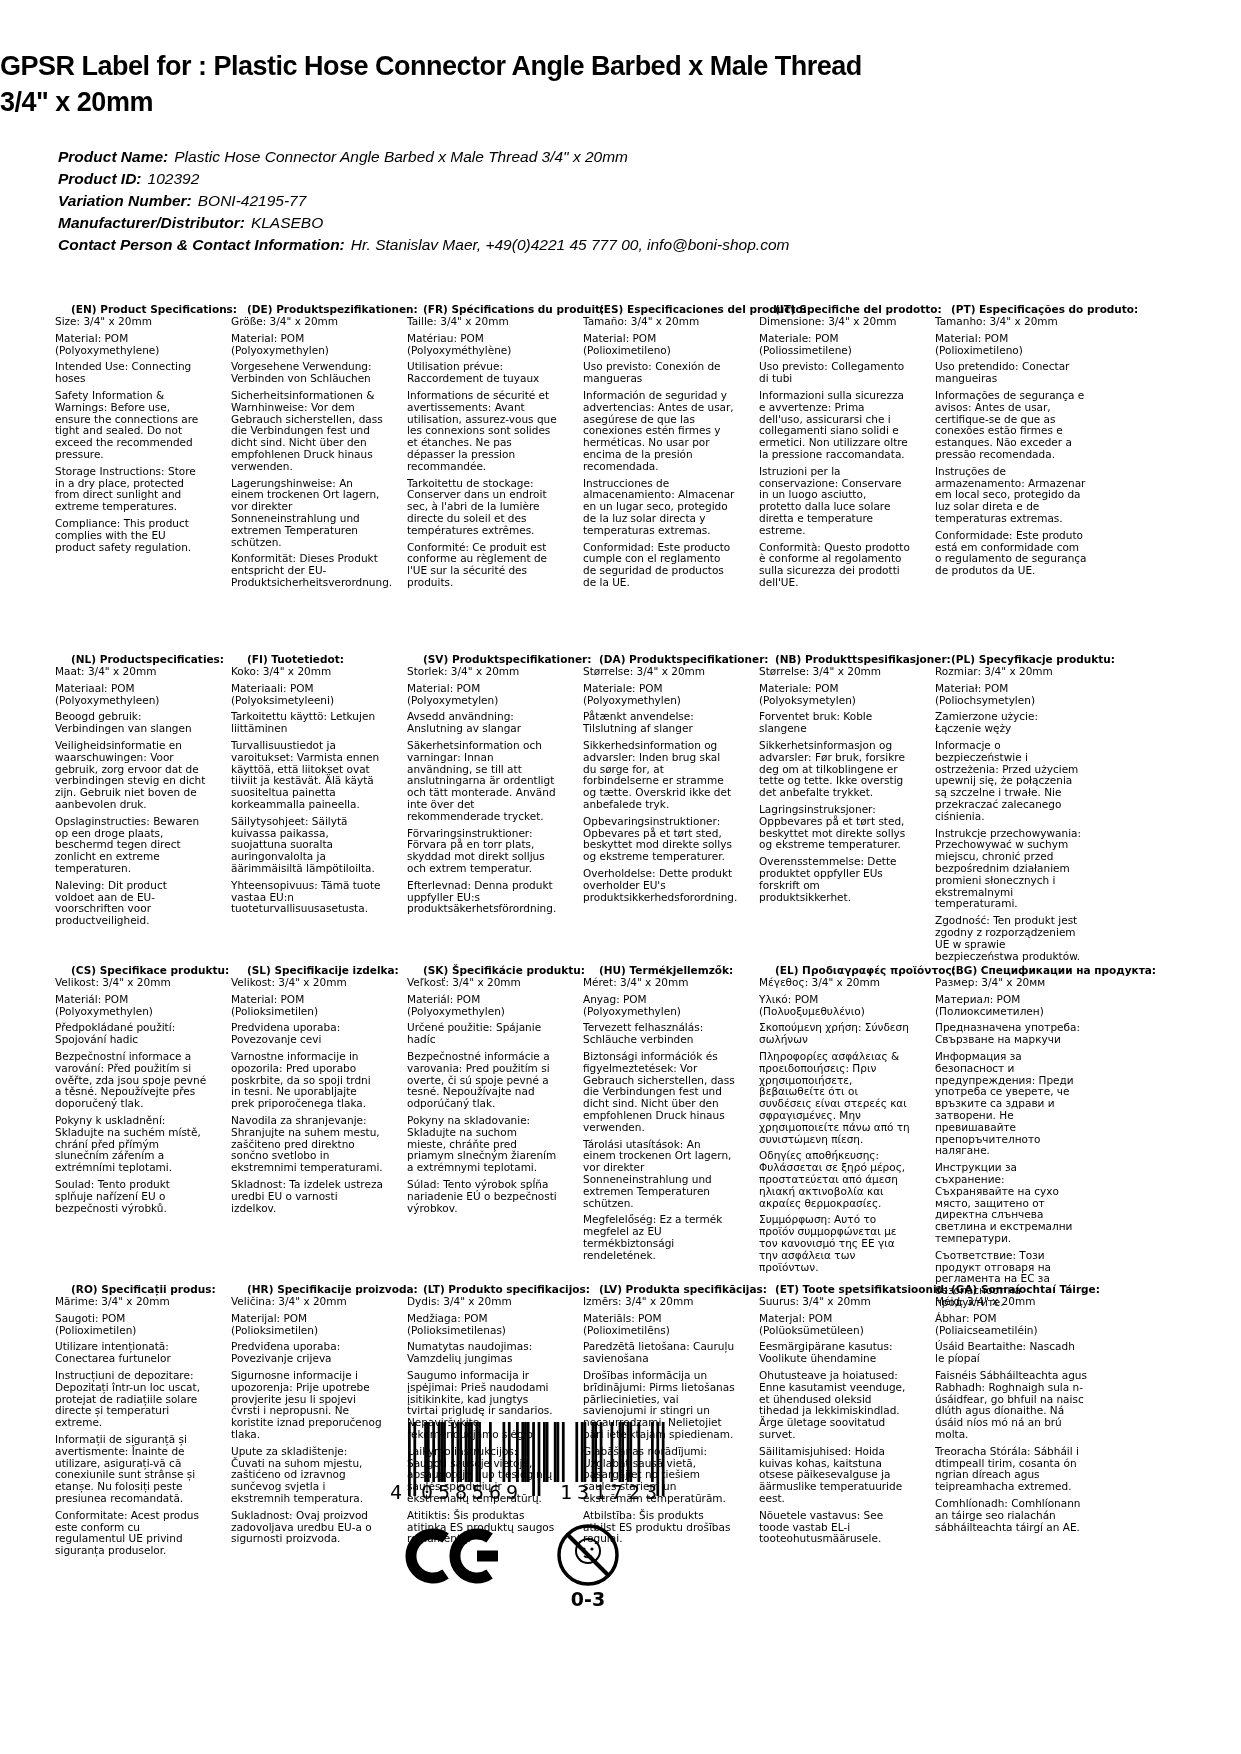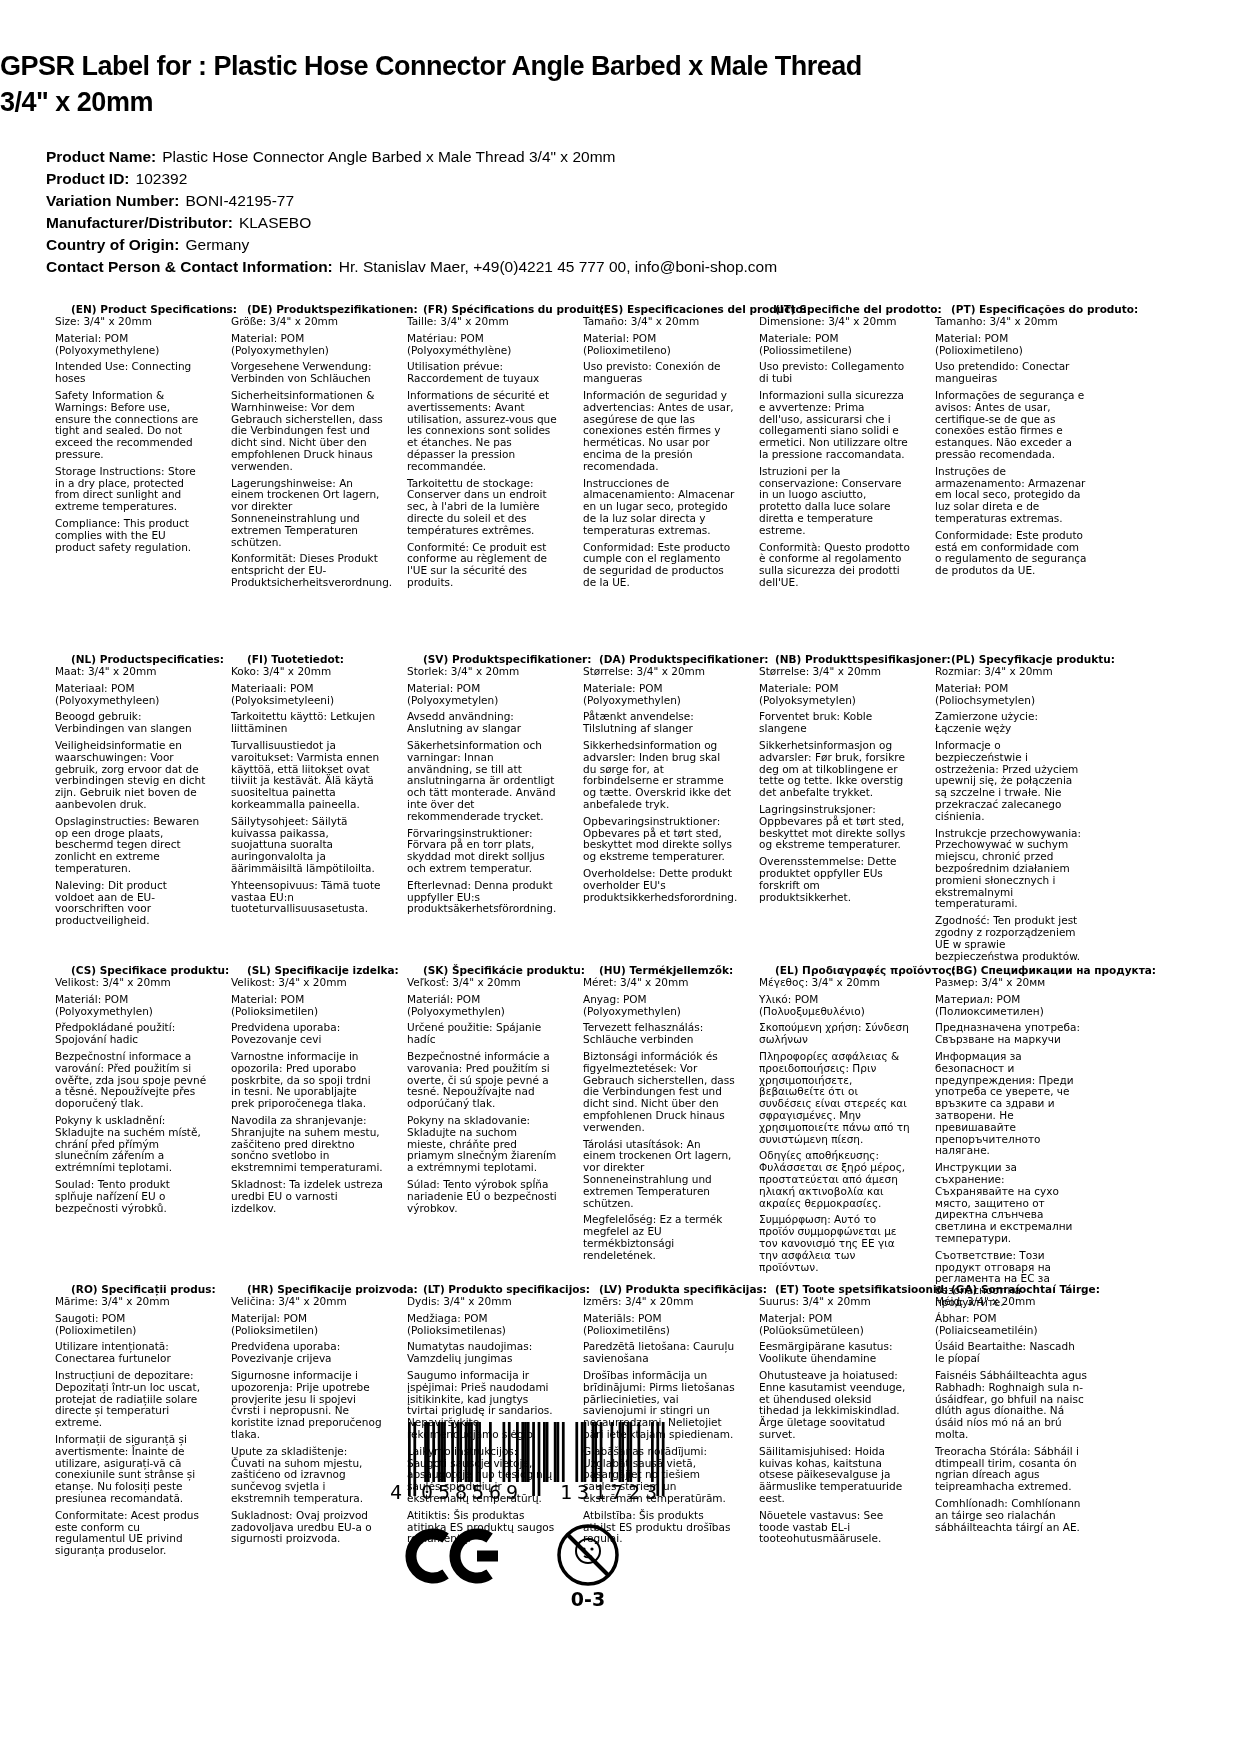--- a/index.html
+++ b/index.html
@@ -12,23 +12,23 @@
     overflow:hidden;
   }
   .title{
     position:absolute;top:48px;left:0;width:100%;
     text-align:left;
     font-family:"Liberation Sans",sans-serif;
     font-weight:bold;font-size:27px;line-height:36px;
     letter-spacing:-0.5px;margin:0;
   }
   .info{
-    position:absolute;top:146px;left:46px;width:1080px;
+    position:absolute;top:146px;left:58px;width:1080px;
     font-family:"Liberation Sans",sans-serif;
-    font-size:15.5px;line-height:22px;
+    font-size:15.5px;line-height:22px;font-style:italic;
   }
   .info-row b{margin-right:6px;}
   .grid{
     position:absolute;top:303px;left:55px;
     display:grid;
     grid-template-columns:repeat(6,152px);
     column-gap:24px;
     grid-template-rows:350px 311px 319px auto;
   }
   .block{overflow:visible;}
@@ -61,21 +61,20 @@
 
 <div class="page">
 
   <h1 class="title"><span>GPSR Label for : Plastic Hose Connector Angle Barbed x Male Thread</span><br><span>3/4" x 20mm</span></h1>
 
   <div class="info">
     <div class="info-row"><b>Product Name:</b><span>Plastic Hose Connector Angle Barbed x Male Thread 3/4" x 20mm</span></div>
     <div class="info-row"><b>Product ID:</b><span>102392</span></div>
     <div class="info-row"><b>Variation Number:</b><span>BONI-42195-77</span></div>
     <div class="info-row"><b>Manufacturer/Distributor:</b><span>KLASEBO</span></div>
-    <div class="info-row"><b>Country of Origin:</b><span>Germany</span></div>
     <div class="info-row"><b>Contact Person &amp; Contact Information:</b><span>Hr. Stanislav Maer, +49(0)4221 45 777 00, info@boni-shop.com</span></div>
   </div>
 
   <div class="grid" id="lang-grid">
       <div class="block">
       <div class="block-heading">(EN) Product Specifications:</div>
     <p class="block-p">Size: 3/4" x 20mm</p>
         <p class="block-p">Material: POM (Polyoxymethylene)</p>
         <p class="block-p">Intended Use: Connecting hoses</p>
         <p class="block-p">Safety Information &amp; Warnings: Before use, ensure the connections are tight and sealed. Do not exceed the recommended pressure.</p>

